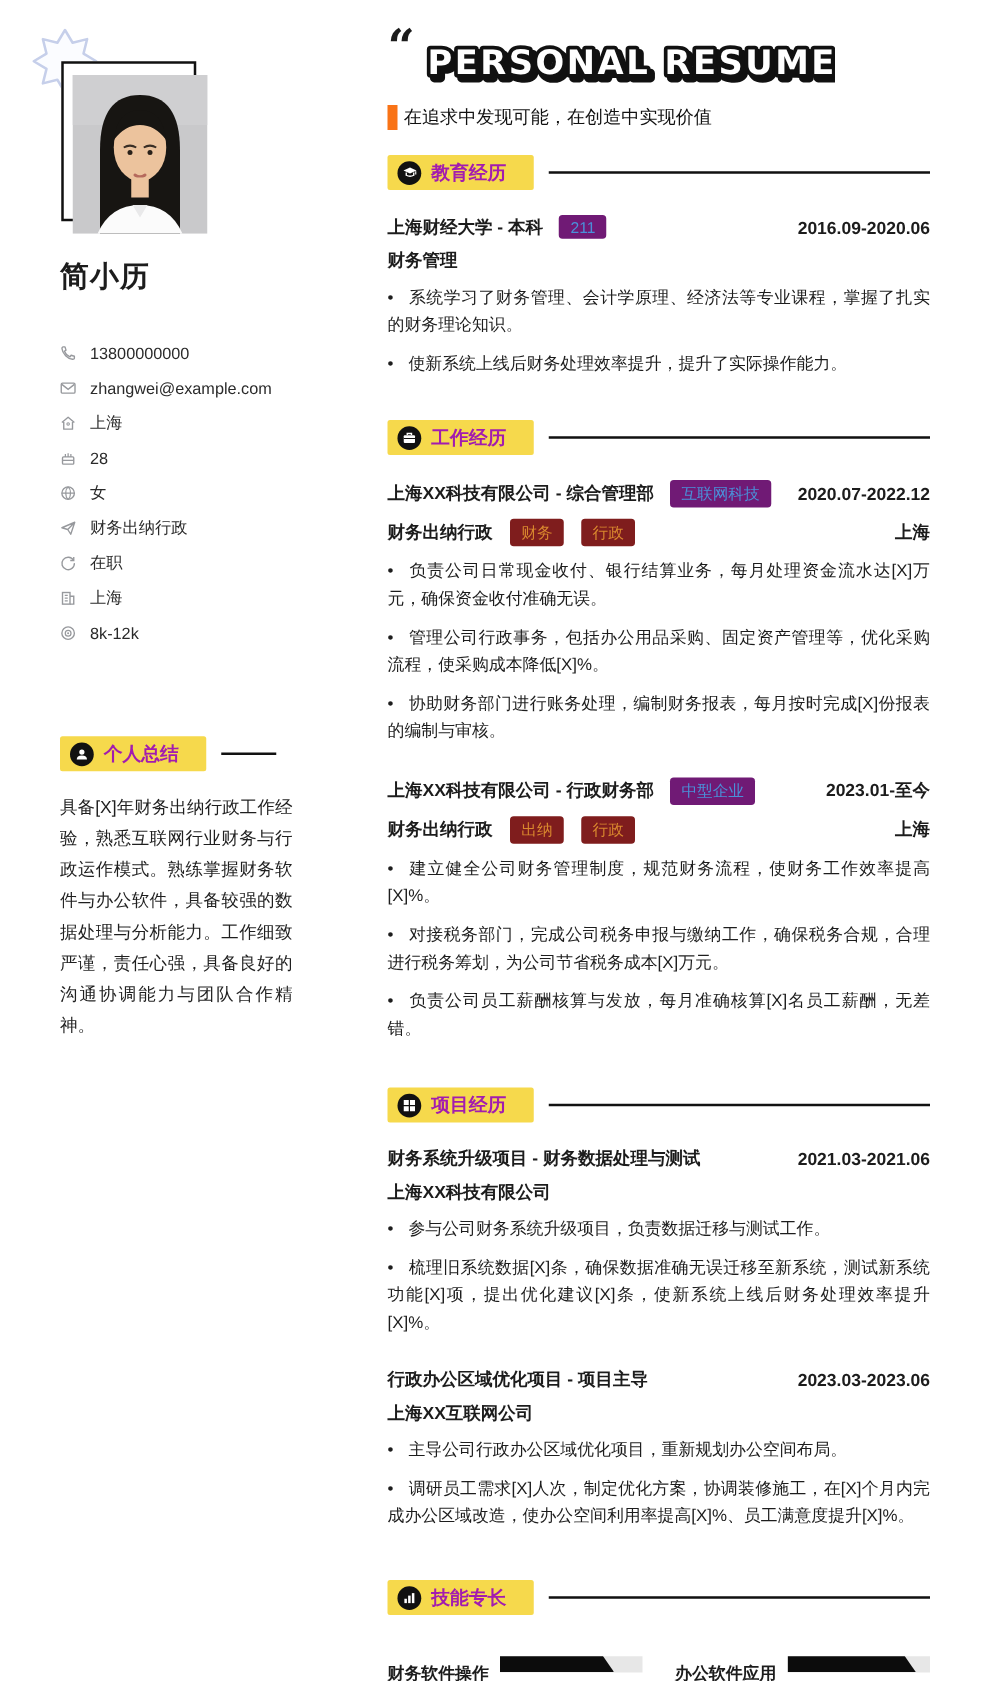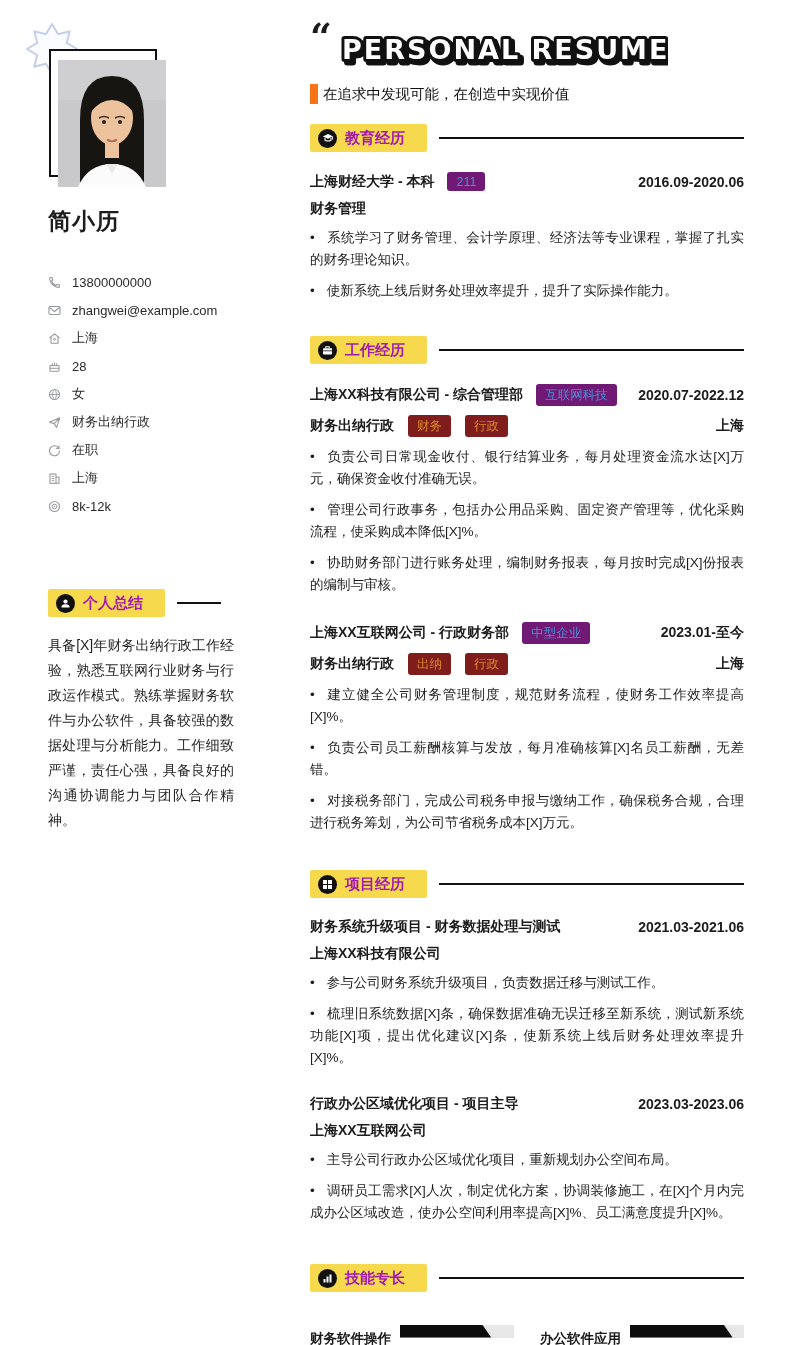--- a/index.html
+++ b/index.html
@@ -245,36 +245,36 @@
           <span class="tag-orange">行政</span>
         </span>
         <span class="etitle">上海</span>
       </div>
       <div class="bullet"><span class="dot">•</span><span>负责公司日常现金收付、银行结算业务，每月处理资金流水达[X]万元，确保资金收付准确无误。</span></div>
       <div class="bullet"><span class="dot">•</span><span>管理公司行政事务，包括办公用品采购、固定资产管理等，优化采购流程，使采购成本降低[X]%。</span></div>
       <div class="bullet"><span class="dot">•</span><span>协助财务部门进行账务处理，编制财务报表，每月按时完成[X]份报表的编制与审核。</span></div>
 
       <div class="entry-row" style="margin-top:26px;">
         <span class="entry-left">
-          <span class="etitle">上海XX互联网公司 - 行政财务部</span>
+          <span class="etitle">上海XX科技有限公司 - 行政财务部</span>
           <span class="tag-blue">中型企业</span>
         </span>
         <span class="edate">2023.01-至今</span>
       </div>
       <div class="sub-row">
         <span class="entry-left">
           <span class="etitle">财务出纳行政</span>
           <span class="tag-orange">出纳</span>
           <span class="tag-orange">行政</span>
         </span>
         <span class="etitle">上海</span>
       </div>
       <div class="bullet"><span class="dot">•</span><span>建立健全公司财务管理制度，规范财务流程，使财务工作效率提高[X]%。</span></div>
+      <div class="bullet"><span class="dot">•</span><span>对接税务部门，完成公司税务申报与缴纳工作，确保税务合规，合理进行税务筹划，为公司节省税务成本[X]万元。</span></div>
       <div class="bullet"><span class="dot">•</span><span>负责公司员工薪酬核算与发放，每月准确核算[X]名员工薪酬，无差错。</span></div>
-      <div class="bullet"><span class="dot">•</span><span>对接税务部门，完成公司税务申报与缴纳工作，确保税务合规，合理进行税务筹划，为公司节省税务成本[X]万元。</span></div>
     </div>
 
     <div class="section" style="margin-top:36px;">
       <div class="sec-head">
         <div class="sec-box">
           <span class="circ">
             <svg width="11" height="11" viewBox="0 0 11 11">
                 <rect x="1" y="1" width="4" height="4" fill="#fff"></rect>
                 <rect x="6" y="1" width="4" height="4" fill="#fff"></rect>
                 <rect x="1" y="6" width="4" height="4" fill="#fff"></rect>

